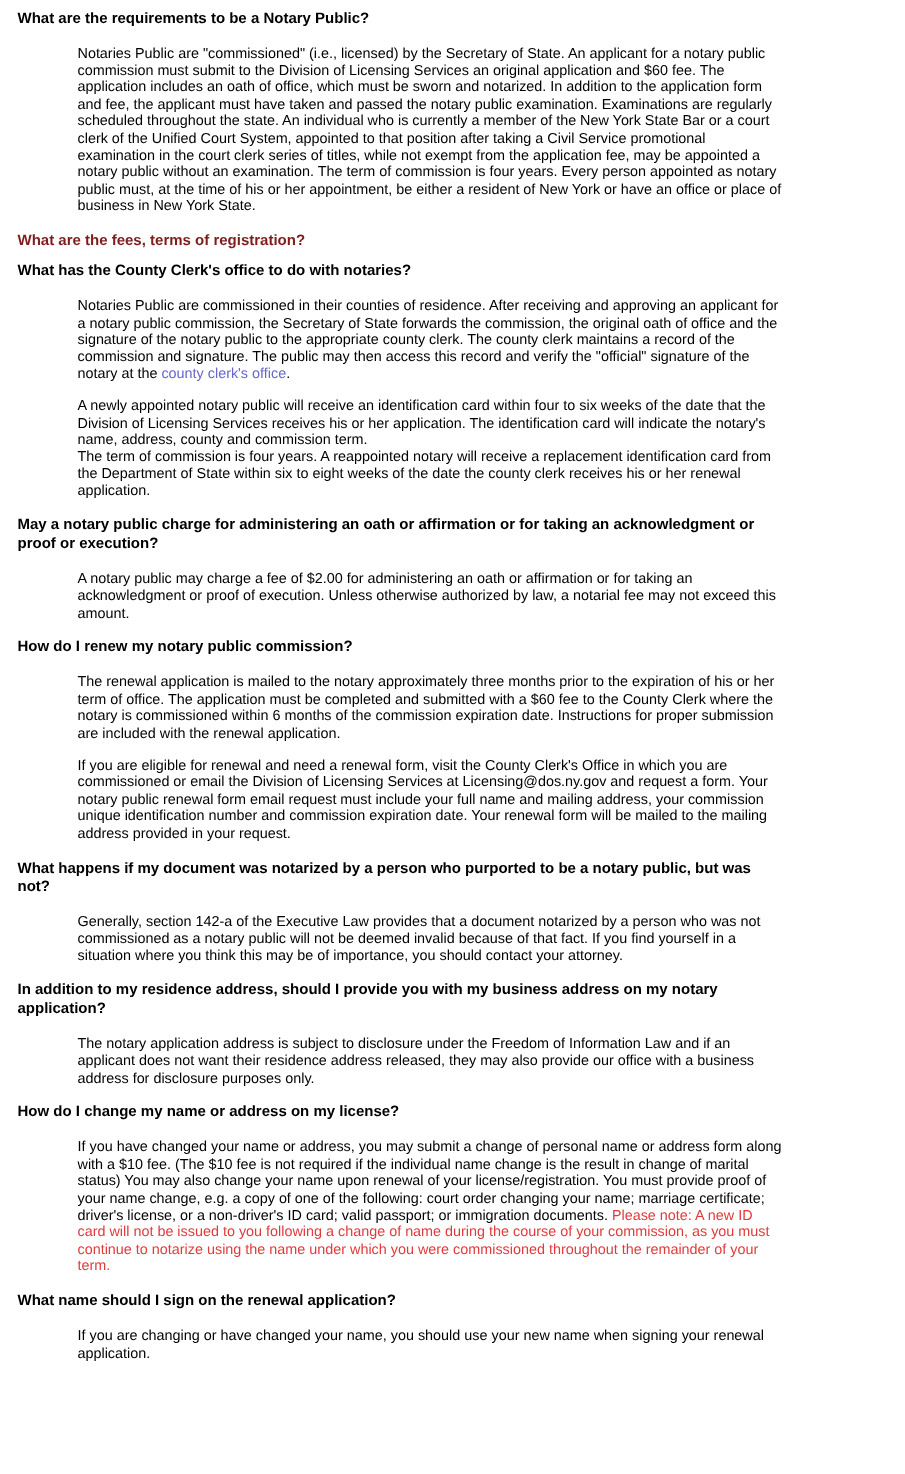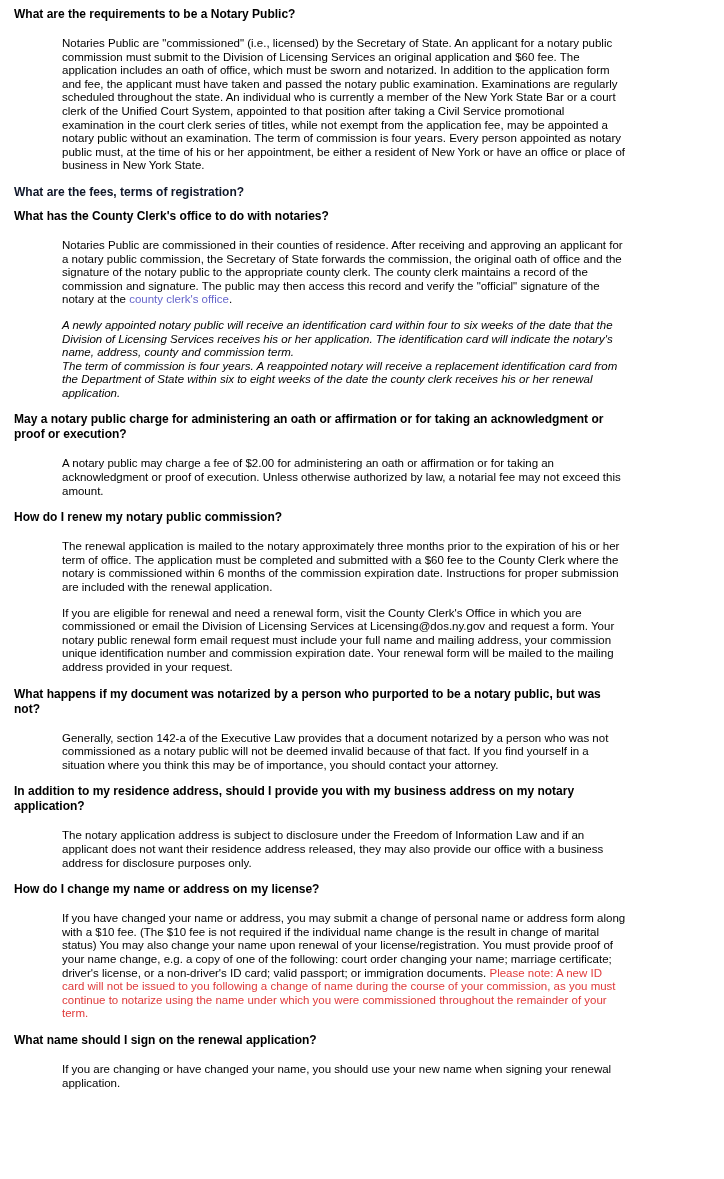--- a/index.html
+++ b/index.html
@@ -17,34 +17,34 @@
   .section { margin: 0 0 9px 0; }
   .q {
     font-size: 12px;
     font-weight: bold;
     line-height: 15px;
     margin: 0 0 15px 0;
     color: #000000;
     max-width: 700px;
   }
   .q.link-q {
-    color: #0f172a;
+    color: #7f1d1d;
     margin-bottom: 3px;
     cursor: pointer;
     text-decoration: none;
     display: block;
   }
   .a {
     font-size: 11.5px;
     line-height: 13.6px;
     margin: 0 0 12px 48px;
     max-width: 636px;
   }
   .a.bold { font-weight: normal; }
-  .a .line { display: block; font-style: italic; }
+  .a .line { display: block; }
   .red { color: #e03a3a; }
   .inline-link {
     color: #6666cc;
     text-decoration: none;
     cursor: pointer;
     margin-top: 18px;
   }
 </style>
 </head>
 <body>

